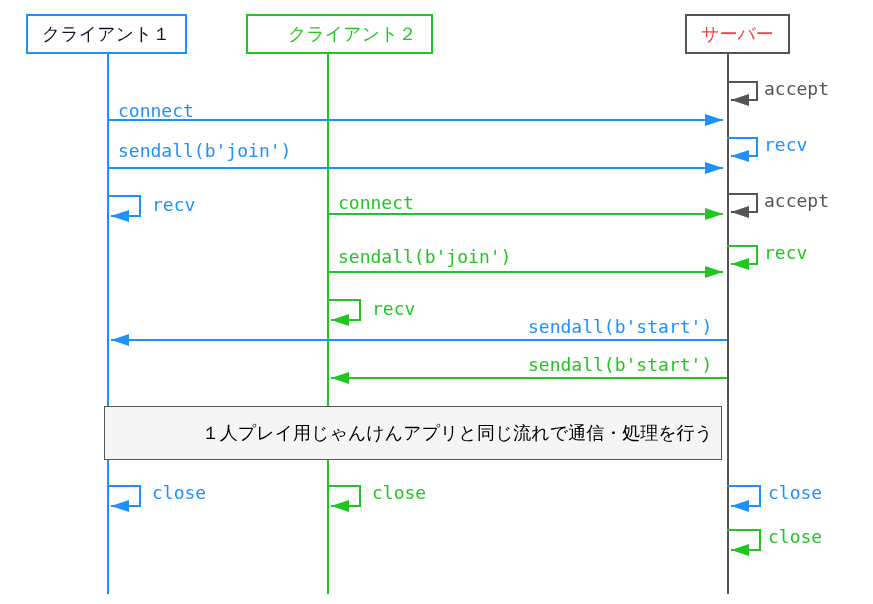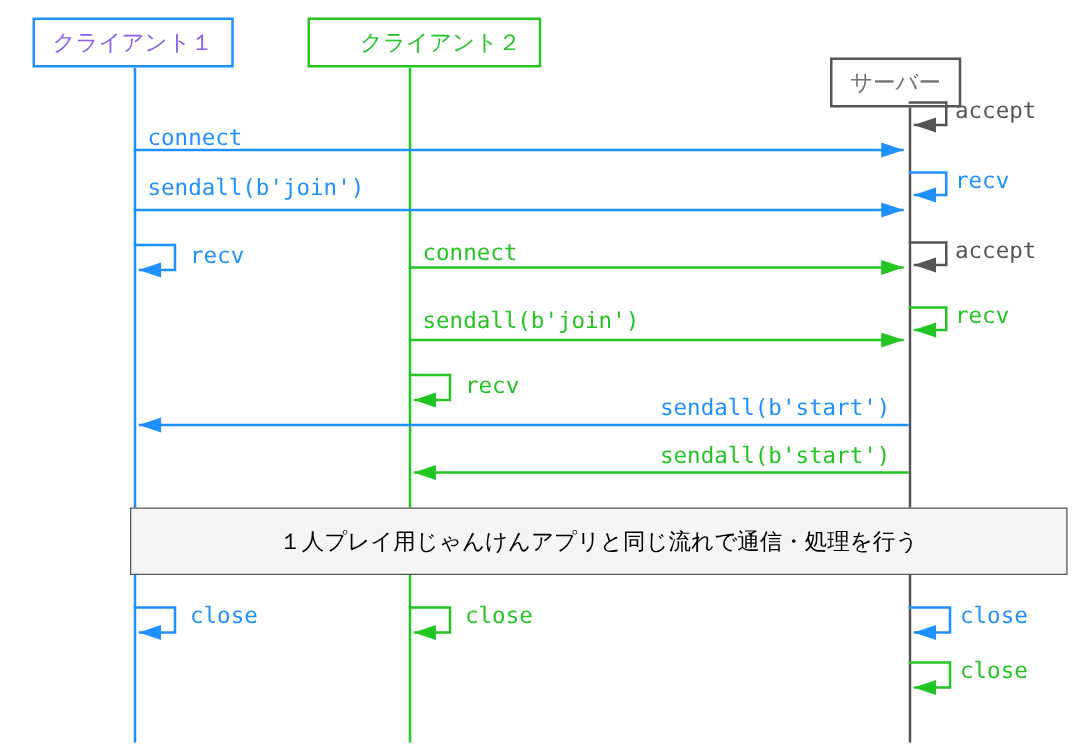--- a/index.html
+++ b/index.html
@@ -50,27 +50,27 @@
     pointer-events: none;
   }
 </style>
 </head>
 <body>
 
 <div class="lifeline" style="left:107px; background:#1e90ff;"></div>
 <div class="lifeline" style="left:327px; background:#22c522;"></div>
 <div class="lifeline" style="left:727px; background:#555;"></div>
 
-<div class="participant" style="left:26px; top:14px; color:#8b5cf6; border-color:#1e90ff;">
+<div class="participant" style="left:26px; top:14px; color:#0f172a; border-color:#1e90ff;">
   <span>クライアント１</span>
 </div>
 <div class="participant" style="left:246px; top:14px; color:#22c522; border-color:#22c522;padding-left:40px;">
   <span>クライアント２</span>
 </div>
-<div class="participant" style="left:664px; top:14px; color:#737373; border-color:#555;margin-top:32px;">
+<div class="participant" style="left:685px; top:14px; color:#ef4444; border-color:#555;">
   <span>サーバー</span>
 </div>
 
 <svg class="arrows" width="873" height="604">
   <defs>
     <marker id="ah-blue" markerWidth="10" markerHeight="10" refX="9" refY="3" orient="auto">
       <path d="M0,0 L9,3 L0,6 Z" fill="#1e90ff"></path>
     </marker>
     <marker id="ah-green" markerWidth="10" markerHeight="10" refX="9" refY="3" orient="auto">
       <path d="M0,0 L9,3 L0,6 Z" fill="#22c522"></path>
@@ -138,15 +138,15 @@
 <div class="msg-label" style="left:528px; top:354px; color:#22c522;">sendall(b'start')</div>
 
 <div class="msg-label" style="left:152px; top:482px; color:#1e90ff;">close</div>
 
 <div class="msg-label" style="left:372px; top:482px; color:#22c522;">close</div>
 
 <div class="msg-label" style="left:768px; top:482px; color:#1e90ff;">close</div>
 
 <div class="msg-label" style="left:768px; top:526px; color:#22c522;">close</div>
 
-<div class="note-box" style="left:104px; top:406px; width:750px;">
+<div class="note-box" style="left:104px; top:406px; width:618px;text-align:right;">
   <span>１人プレイ用じゃんけんアプリと同じ流れで通信・処理を行う</span>
 </div>
 
 </body></html>

